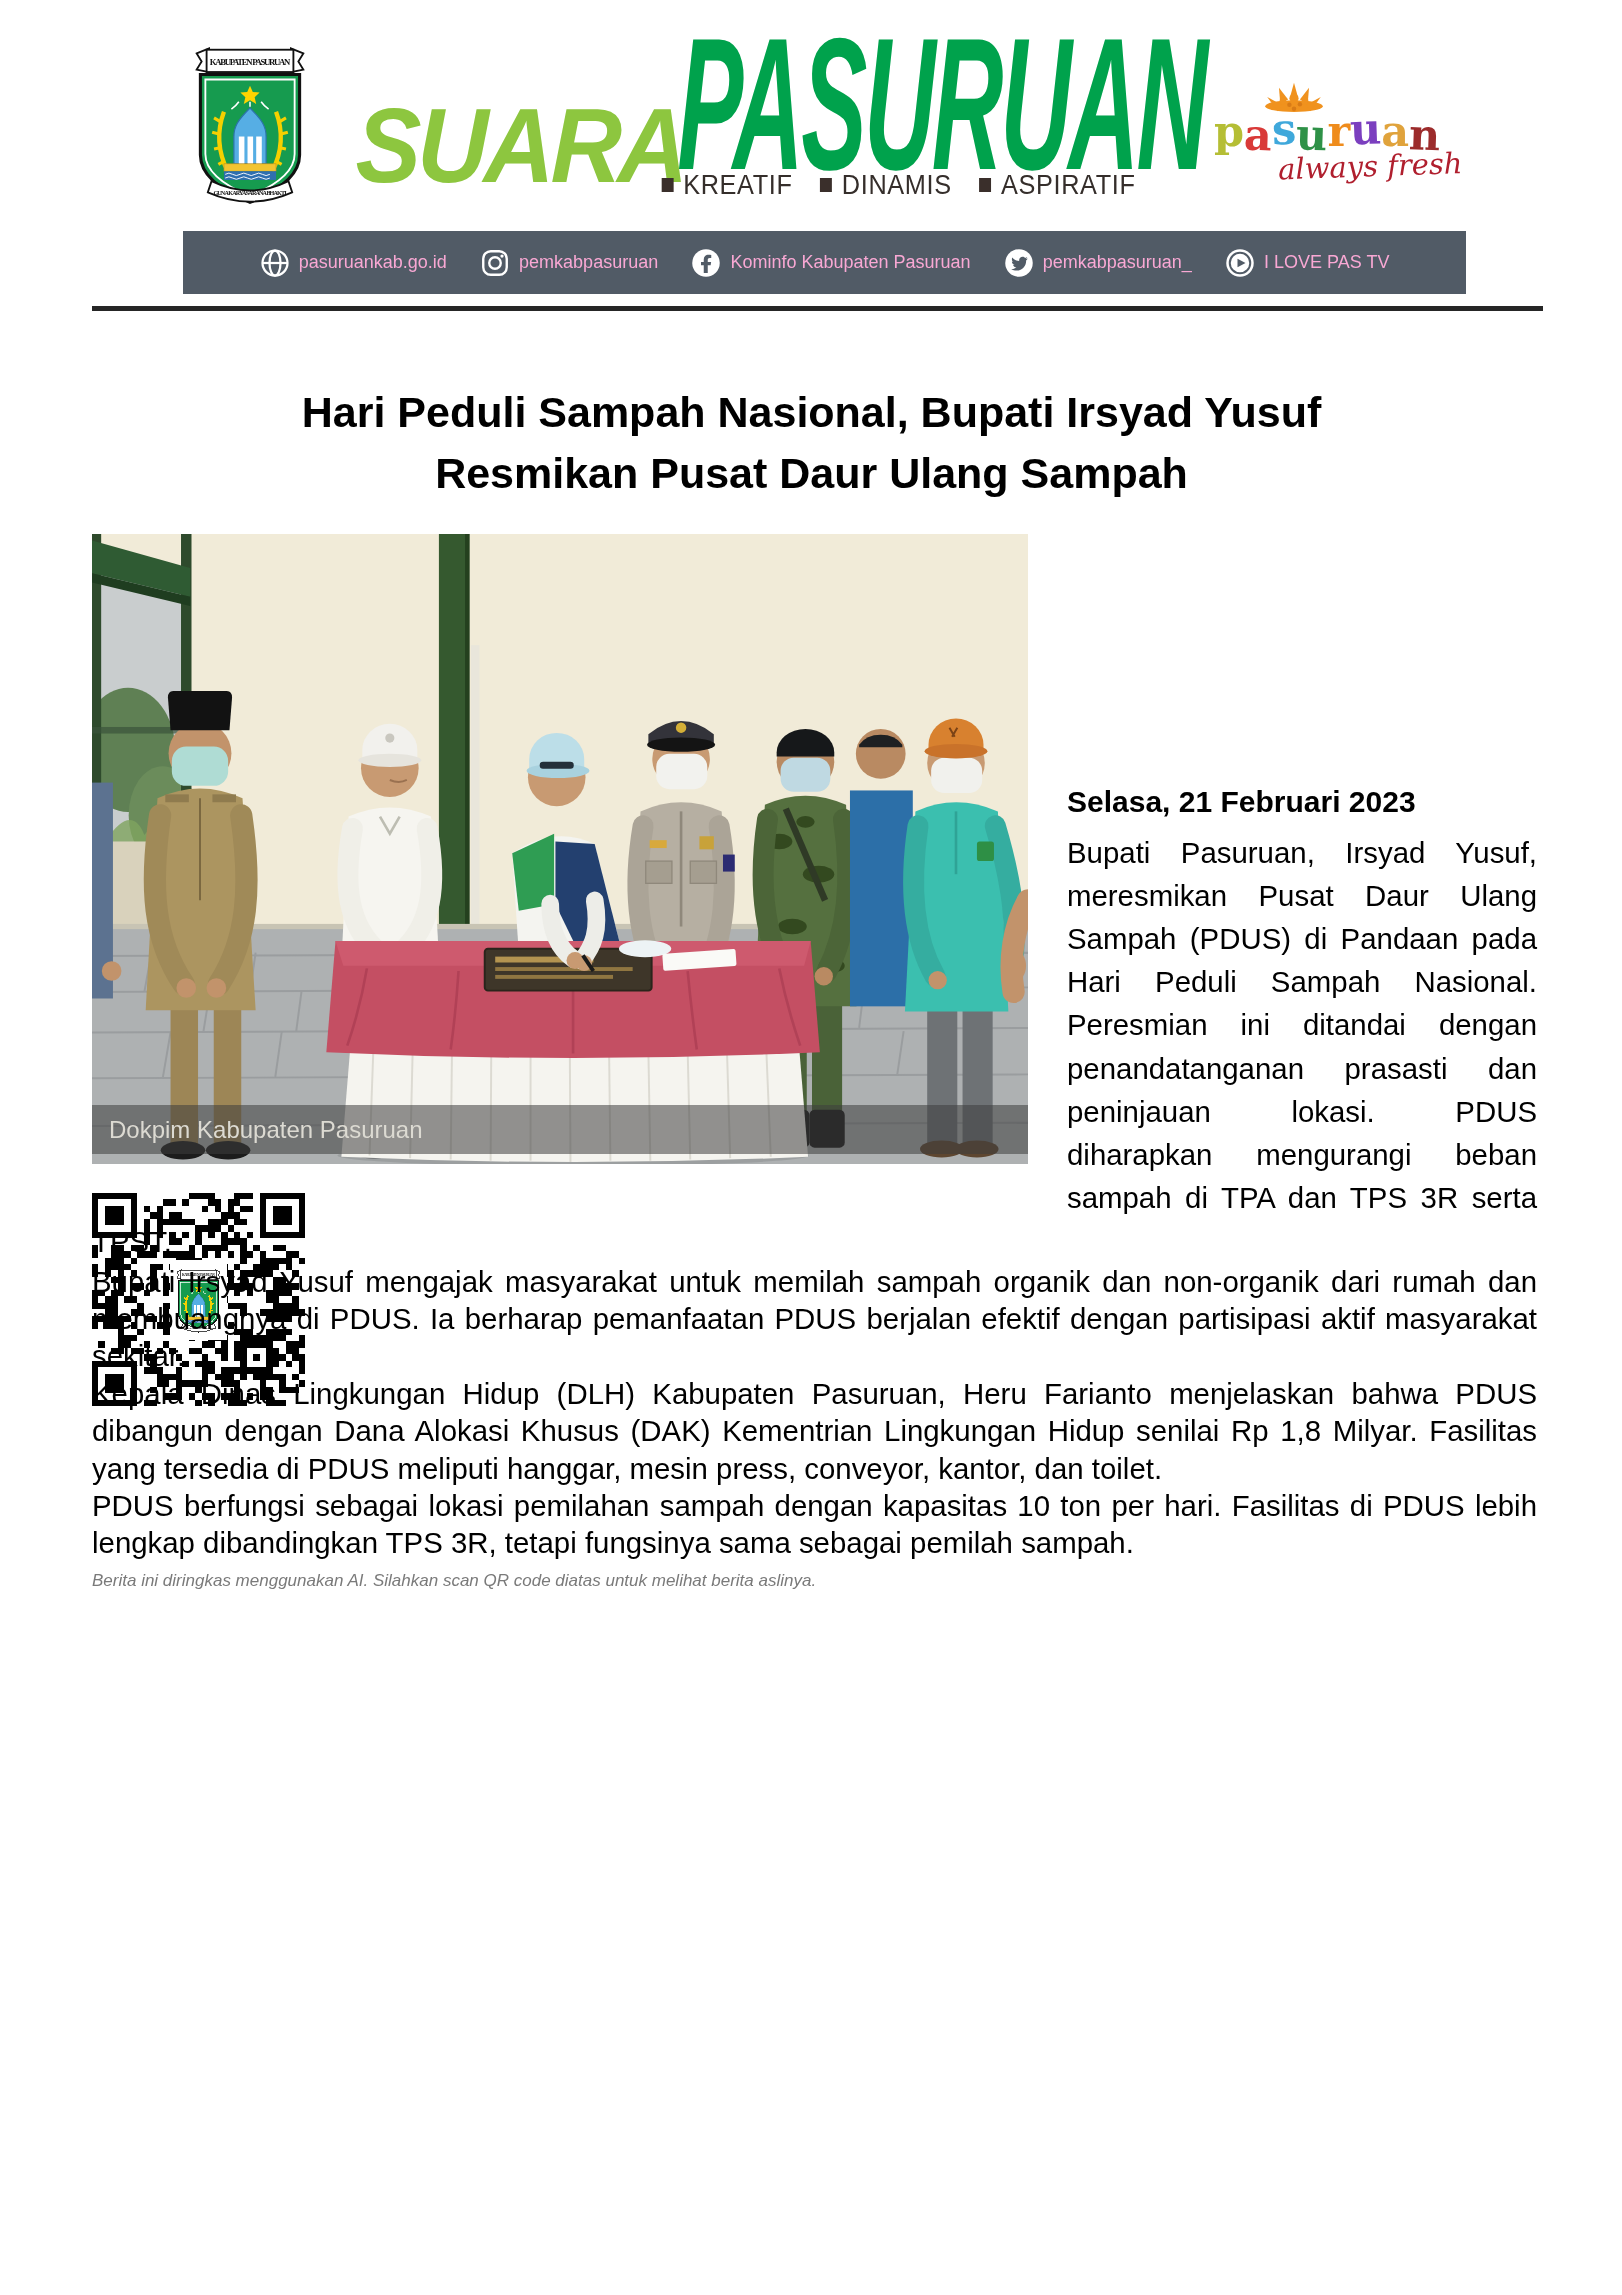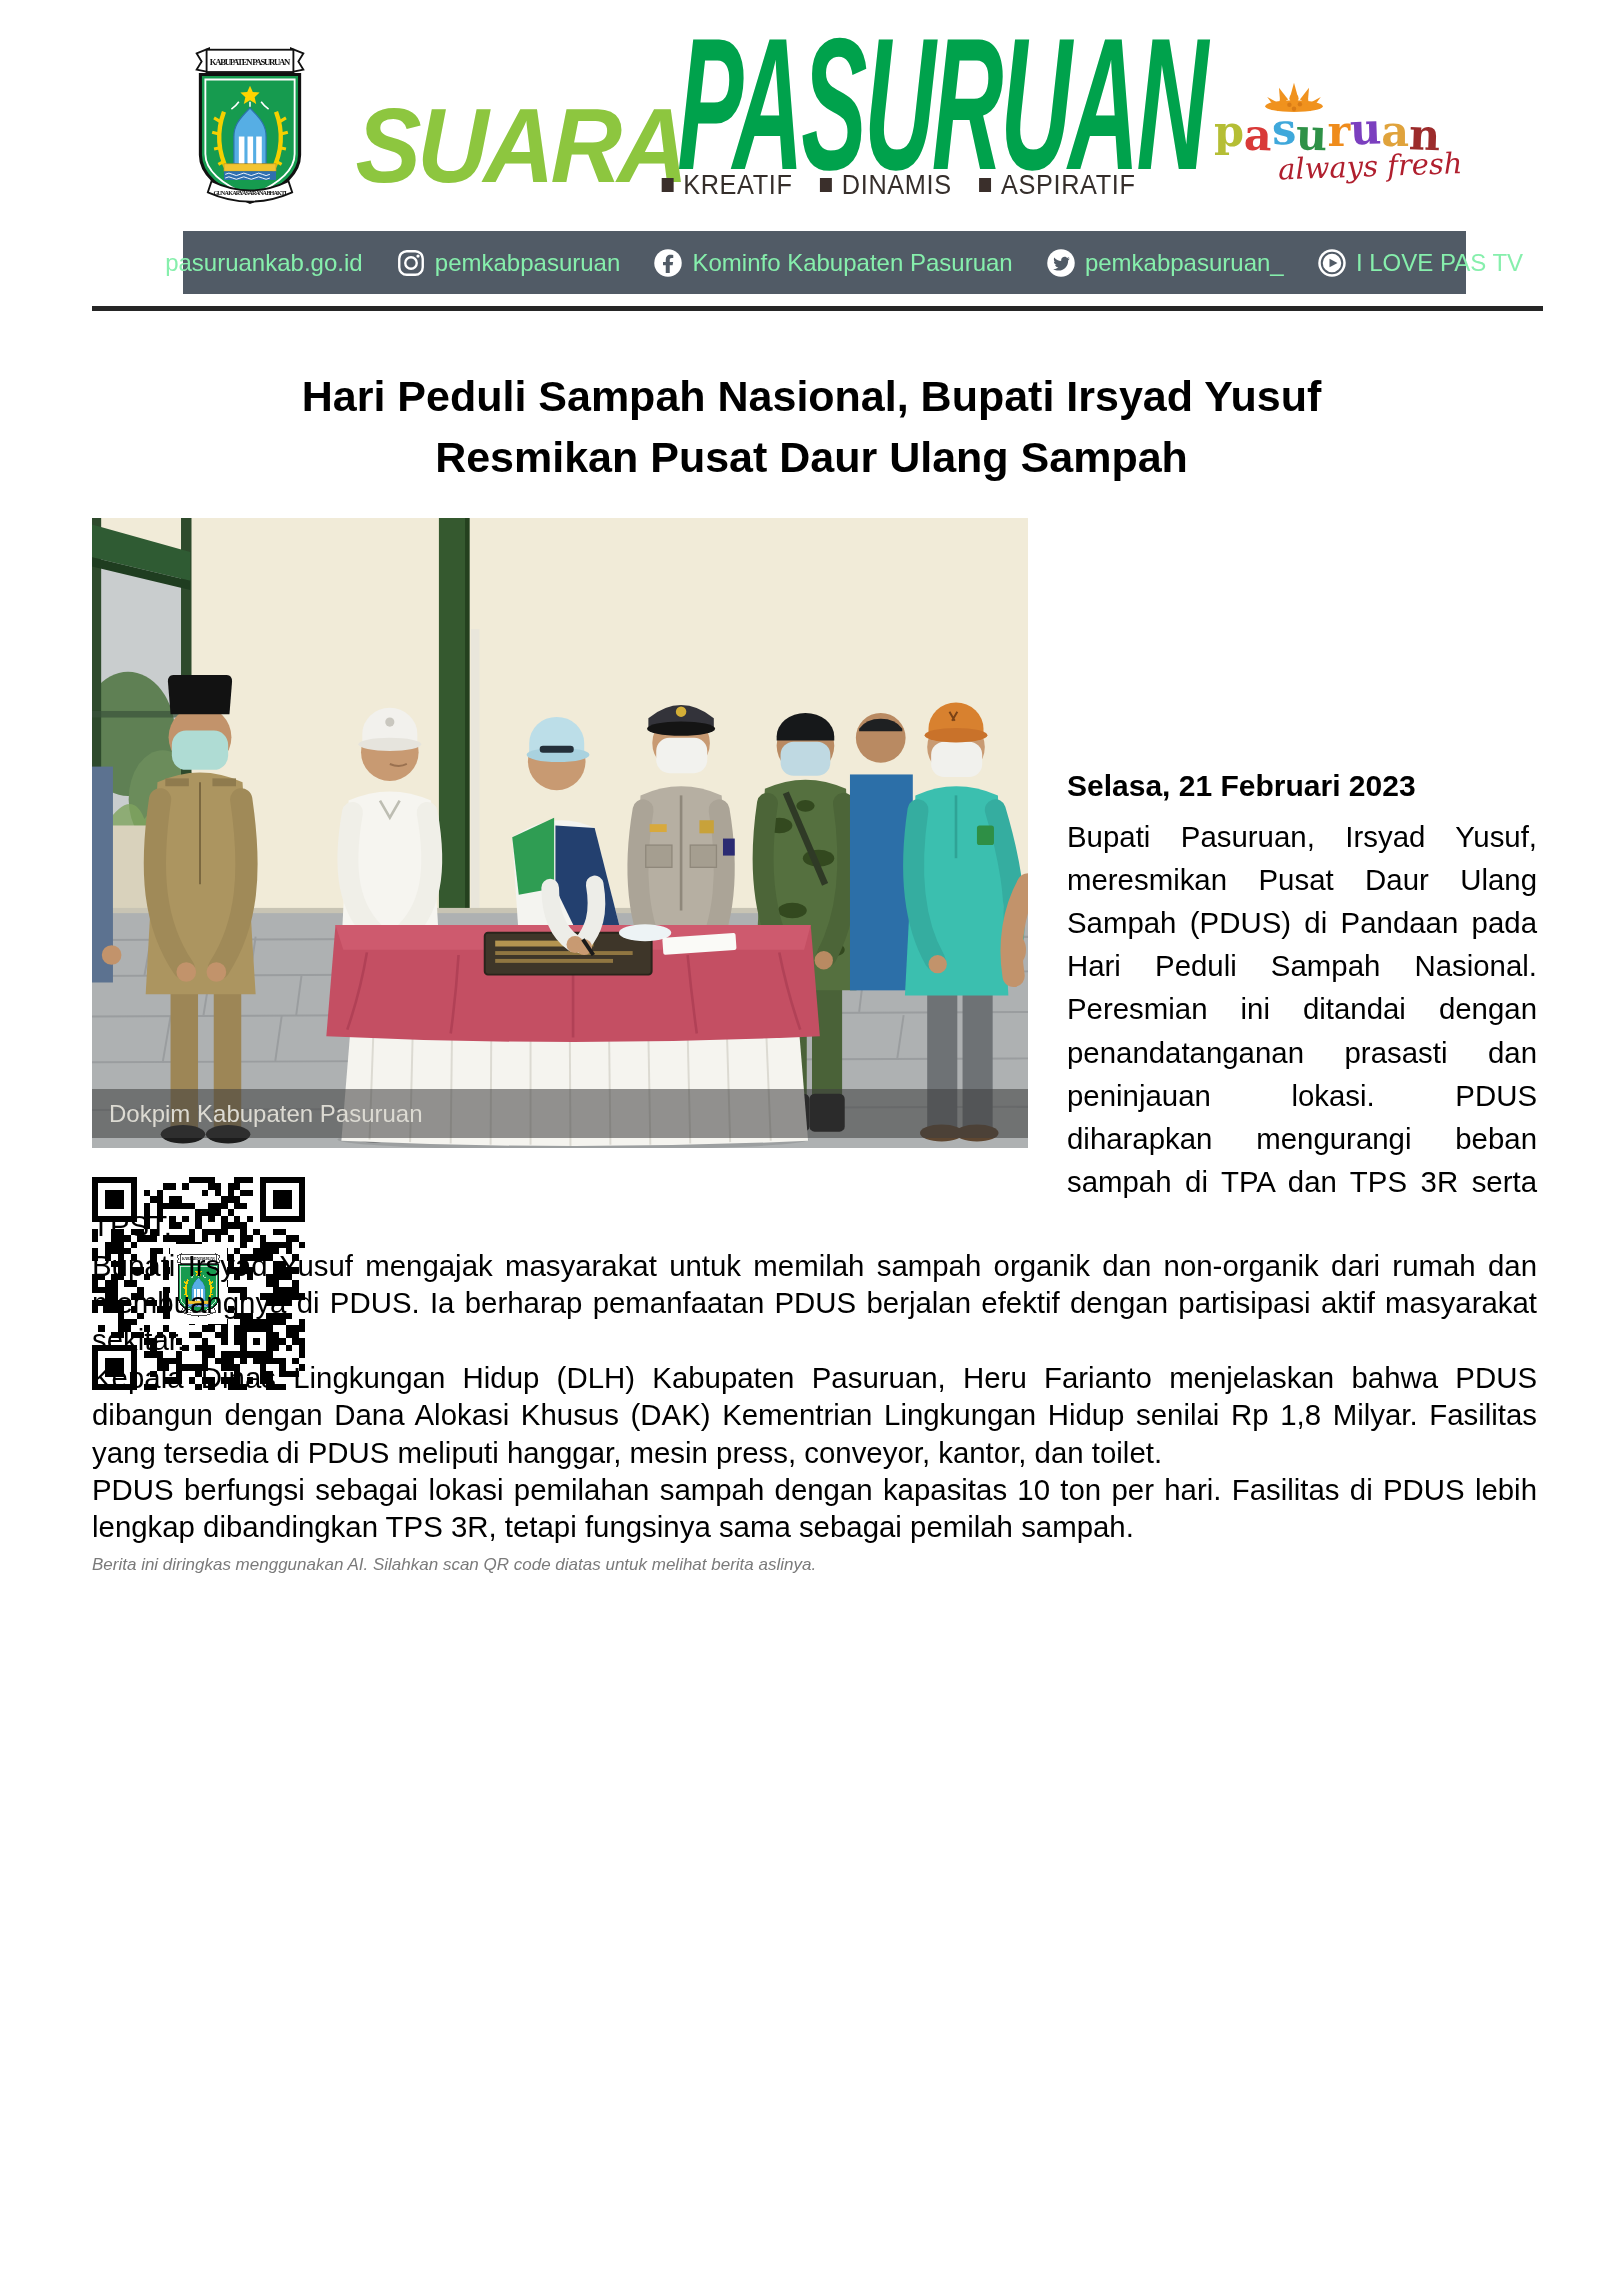--- a/index.html
+++ b/index.html
@@ -24,26 +24,26 @@
   .brand-word{line-height:1;margin-top:-3.9px;white-space:nowrap;}
   .bl{font-family:"DejaVu Serif",serif;font-weight:bold;font-size:43px;display:inline-block;}
   .bl:nth-child(2n){transform:translateY(3.9px) rotate(2deg);}
   .bl:nth-child(3n){transform:translateY(-2px) rotate(-2deg);}
   .brand-script{font-family:"DejaVu Serif",serif;font-style:italic;font-size:29px;color:#B01F2E;
                 margin:-3.9px 0 0 64px;transform:rotate(-2deg);}
 
   
   .social-bar{position:absolute;left:183px;top:231px;width:1283px;height:63px;background:#515B66;
               display:flex;align-items:center;justify-content:center;gap:33px;}
-  .social-item{display:flex;align-items:center;gap:9.2px;color:#86efac;font-size:24px;white-space:nowrap;}
+  .social-item{display:flex;align-items:center;gap:9.2px;color:#f9a8d4;font-size:18px;white-space:nowrap;}
   .social-item svg{display:block;}
 
   
   .rule{position:absolute;left:92px;top:306px;width:1451px;height:5.2px;background:#262626;}
-  .title{margin:0;padding-top:58px;text-align:center;font-size:43px;font-weight:bold;line-height:1.42;color:#000;}
+  .title{margin:16px;padding-top:58px;text-align:center;font-size:43px;font-weight:bold;line-height:1.42;color:#000;}
   .title span{display:block;}
 
   
   .article{margin-top:30px;padding:0 86px 0 92px;}
   .photo{float:left;width:936px;height:630px;margin:0 39px 29px 0;position:relative;padding:0;}
   .photo svg{display:block;width:936px;height:630px;}
   .caption{position:absolute;left:0;bottom:10.5px;width:100%;height:49px;background:rgba(62,62,62,.55);
            color:#DCDAD2;font-size:24px;line-height:49px;padding-left:17px;box-sizing:border-box;}
   .qr{width:213px;height:213px;margin-top:6.5px;}
   .qr svg{display:block;width:213px;height:213px;shape-rendering:crispEdges;}

